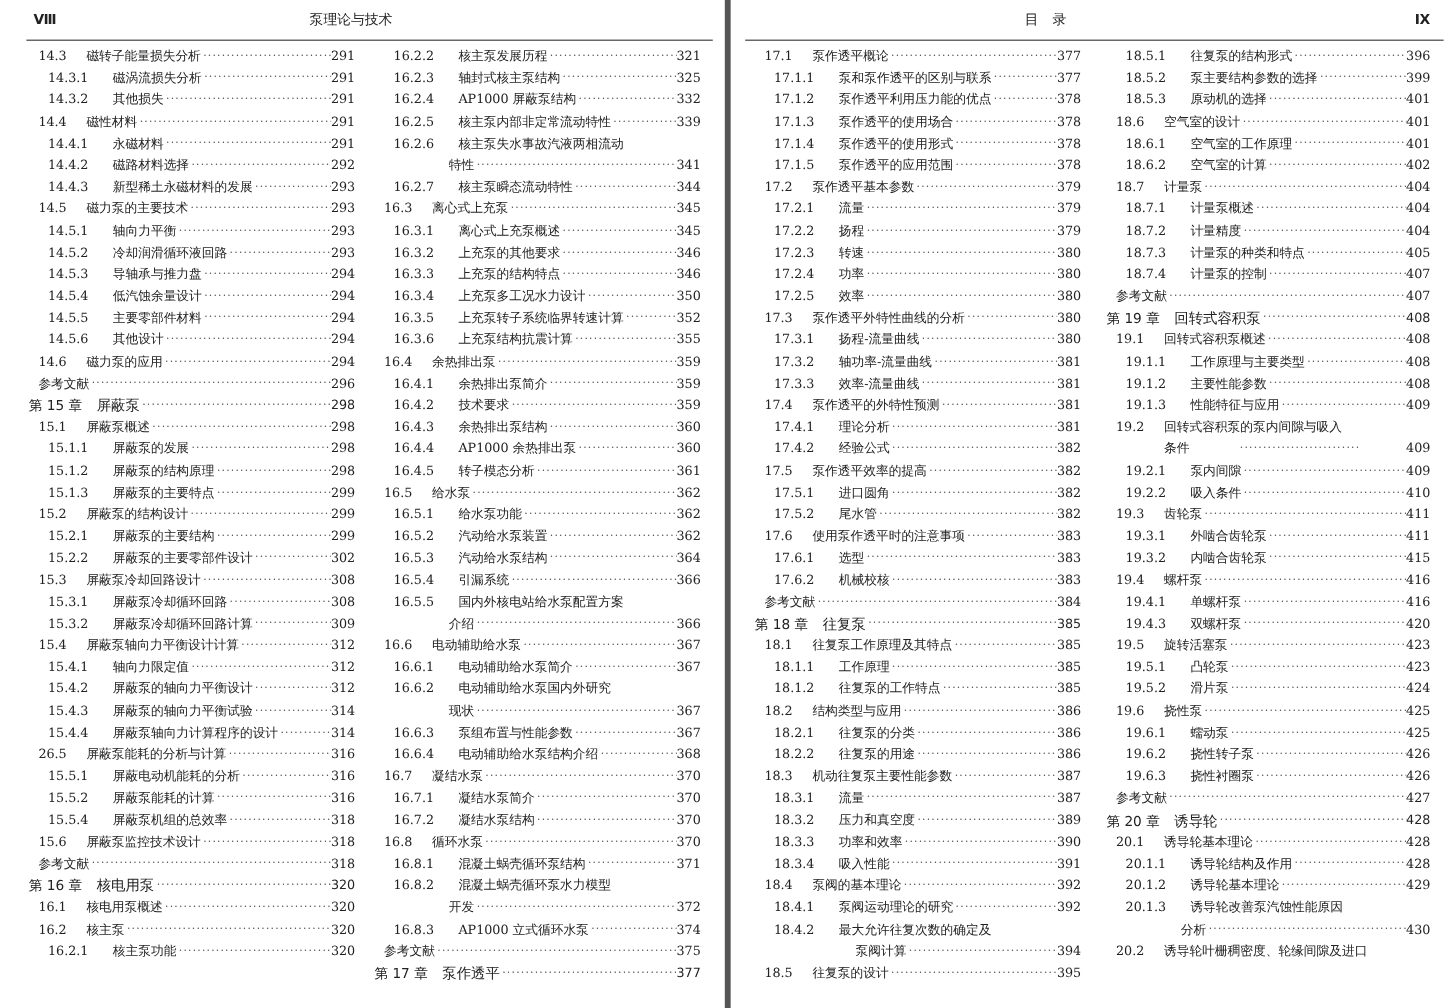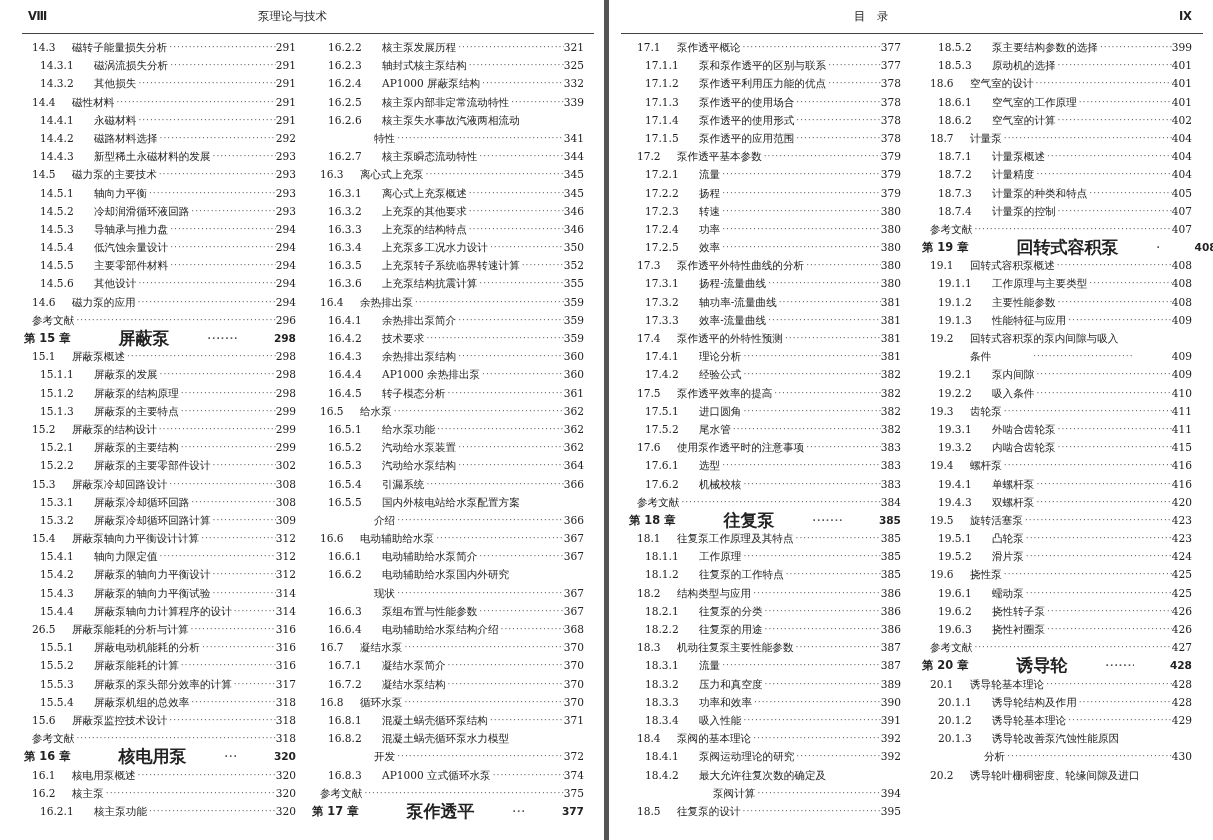--- a/index.html
+++ b/index.html
@@ -17,22 +17,22 @@
   .row .num { display:inline-block; flex:0 0 auto; }
   .row .title { flex:0 0 auto; padding-left:8px; }
   .row .dots { flex:1 1 auto; overflow:hidden; color:#555; letter-spacing:1px; padding:0 2px; font-size:9px; }
   .row .dots::before { content:"································································································"; }
   .row .page-no { flex:0 0 auto; text-align:right; font-size:10.6px; }
   .row.nodots .dots::before { content:""; }
   .l1 { padding-left:8px; }
   .l2 { padding-left:16px; }
   .l2 .num { width:46px; }
   .l1 .num { width:32px; }
-  .l0 { padding-left:0; font-weight:bold; font-family:"DejaVu Sans","Liberation Sans",sans-serif; font-size:11.4px;gap:36px; }
-  .l0 .title { padding-left:12px; font-size:17px; }
+  .l0 { padding-left:0; font-weight:normal; font-family:"DejaVu Sans","Liberation Sans",sans-serif; font-size:11.4px; }
+  .l0 .title { padding-left:12px; font-size:12px; }
   .ref { padding-left:8px;align-items:flex-end; }
   .cont { padding-left:62px; }
   .cont.l1c { padding-left:48px;gap:40px; }
 </style>
 </head>
 <body>
 
 <div class="page left">
   <span class="hdr" style="left:28px;font-weight:bold;">Ⅷ</span>
   <span class="hdr" style="left:258px;">泵理论与技术</span>
@@ -241,26 +241,20 @@
         <span class="dots"></span>
         <span class="page-no">316</span>
       </div>
       <div class="row l2">
         <span class="num">15.5.2</span>
         <span class="title">屏蔽泵能耗的计算</span>
         <span class="dots"></span>
         <span class="page-no">316</span>
       </div>
       <div class="row l2">
-        <span class="num">15.5.3</span>
-        <span class="title">屏蔽泵的泵头部分效率的计算</span>
-        <span class="dots"></span>
-        <span class="page-no">317</span>
-      </div>
-      <div class="row l2">
         <span class="num">15.5.4</span>
         <span class="title">屏蔽泵机组的总效率</span>
         <span class="dots"></span>
         <span class="page-no">318</span>
       </div>
       <div class="row l1">
         <span class="num">15.6</span>
         <span class="title">屏蔽泵监控技术设计</span>
         <span class="dots"></span>
         <span class="page-no">318</span>
@@ -811,20 +805,26 @@
       </div>
       <div class="row l1">
         <span class="num">18.5</span>
         <span class="title">往复泵的设计</span>
         <span class="dots"></span>
         <span class="page-no">395</span>
       </div>
     </div>
   <div class="col" id="col3" style="left:313px;width:270px;">
       <div class="row l2">
+        <span class="num">18.5.1</span>
+        <span class="title">往复泵的结构形式</span>
+        <span class="dots"></span>
+        <span class="page-no">396</span>
+      </div>
+      <div class="row l2">
         <span class="num">18.5.2</span>
         <span class="title">泵主要结构参数的选择</span>
         <span class="dots"></span>
         <span class="page-no">399</span>
       </div>
       <div class="row l2">
         <span class="num">18.5.3</span>
         <span class="title">原动机的选择</span>
         <span class="dots"></span>
         <span class="page-no">401</span>

